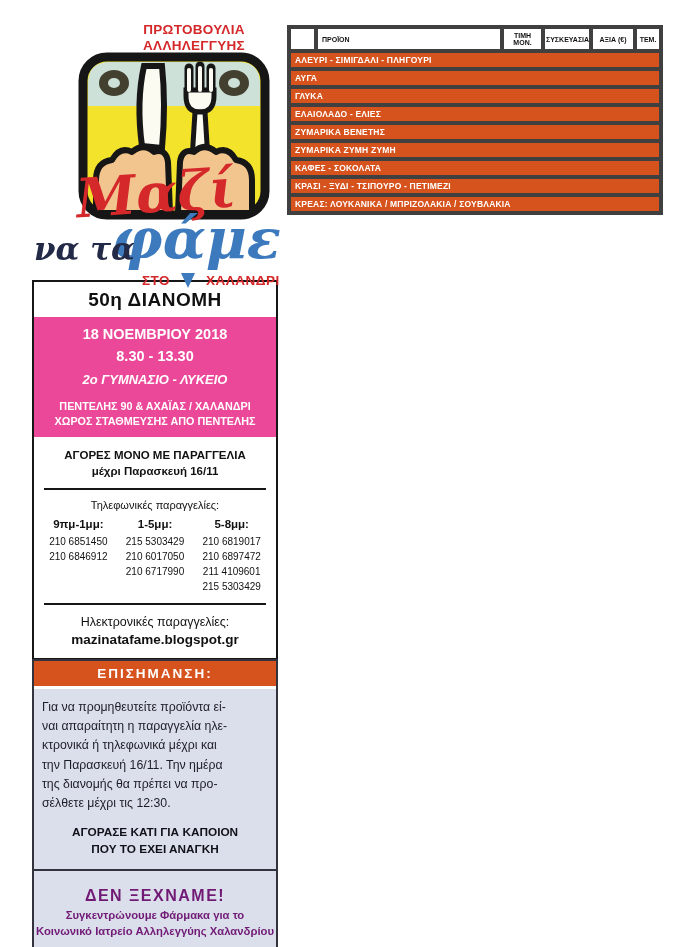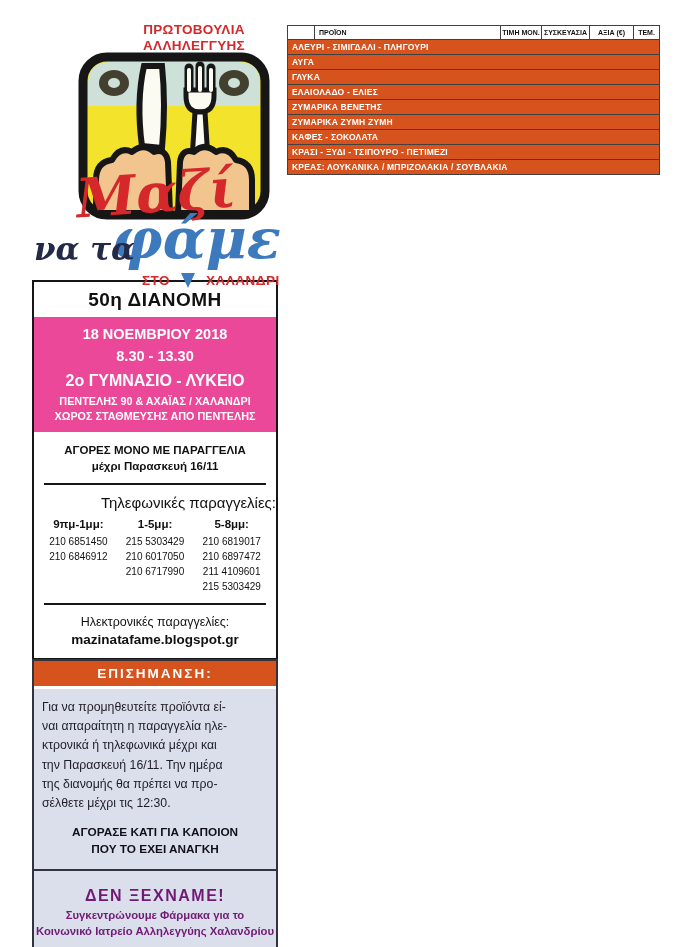--- a/index.html
+++ b/index.html
@@ -22,26 +22,26 @@
   .wedge{width:0;height:0;border-left:7px solid transparent;border-right:7px solid transparent;
          border-top:15px solid #3C7ABD;display:inline-block;}
 
   
   .box1{position:absolute;left:32px;top:280px;width:246px;border:2.5px solid #161616;
         background:#fff;box-sizing:border-box;}
   .b1title{font-size:19px;font-weight:700;text-align:center;padding:7px 0 6px;letter-spacing:.5px;}
   .b1orange{background:#ec4899;color:#fff;text-align:center;font-weight:700;padding:9px 3px 10px;}
   .dd-date{font-size:14.5px;margin-bottom:6px;}
   .dd-time{font-size:14.5px;margin-bottom:8px;}
-  .dd-venue{font-size:16px;margin-bottom:4px;}
+  .dd-venue{font-size:13px;margin-bottom:12px;font-style:italic;}
   .dd-addr{font-size:10.8px;line-height:1.45;}
   .dd-park{font-size:10.8px;}
   .b1order{text-align:center;font-weight:700;font-size:11.5px;line-height:1.4;padding:10px 0 0;}
   .rule{border-top:2px solid #161616;margin:9px 10px;}
-  .ptitle{text-align:right;font-size:15px;padding:0 0 7px;}
+  .ptitle{text-align:center;font-size:11px;padding:0 0 7px;}
   .pgroups{display:flex;padding:0 6px;text-align:center;}
   .pcol{flex:1;}
   .plabel{font-weight:700;font-size:11.5px;margin-bottom:4px;}
   .pnum{font-size:10px;line-height:1.5;white-space:nowrap;}
   .eblock{text-align:center;font-size:12.5px;padding:0 0 9px;line-height:1.35;}
   .eurl{font-weight:700;font-size:13.5px;}
 
   .box2{position:absolute;left:32px;top:659px;width:246px;border:2px solid #33333d;box-sizing:border-box;}
   .b2head{background:#D6531D;color:#ffffff;font-weight:700;text-align:center;font-size:13.5px;
           letter-spacing:2px;padding:5px 0;border-bottom:3px solid #fff;}
@@ -50,21 +50,21 @@
   .cta{font-weight:700;font-size:11.8px;text-align:center;margin-top:11px;line-height:1.45;color:#101018;}
 
   .box3{position:absolute;left:32px;top:869px;width:246px;border:2px solid #33333d;background:#DBDEEB;
         text-align:center;padding:16px 2px 9px;color:#701a75;box-sizing:border-box;}
   .b3title{font-size:16px;font-weight:700;letter-spacing:1.5px;margin-bottom:3px;}
   .b3line{font-size:11.3px;font-weight:700;line-height:1.4;}
 
   
   .ptable{position:absolute;left:287px;top:25px;border-collapse:collapse;table-layout:fixed;
           width:372px;background:#fff;}
-  .ptable th,.ptable td{border:1px solid #404040;box-sizing:border-box;}
+  .ptable th,.ptable td{border:4px solid #404040;box-sizing:border-box;}
   .ptable thead th{font-size:7px;font-weight:700;padding:3px 1px;text-align:center;}
   .hname{text-align:left !important;padding-left:4px !important;}
   tr.sec td{background:#D6531D;color:#fff;font-weight:700;font-size:8.5px;
             padding:2px 4px;letter-spacing:.2px;height:12px;}
 </style>
 </head>
 <body>
 
 <div class="page">
 

